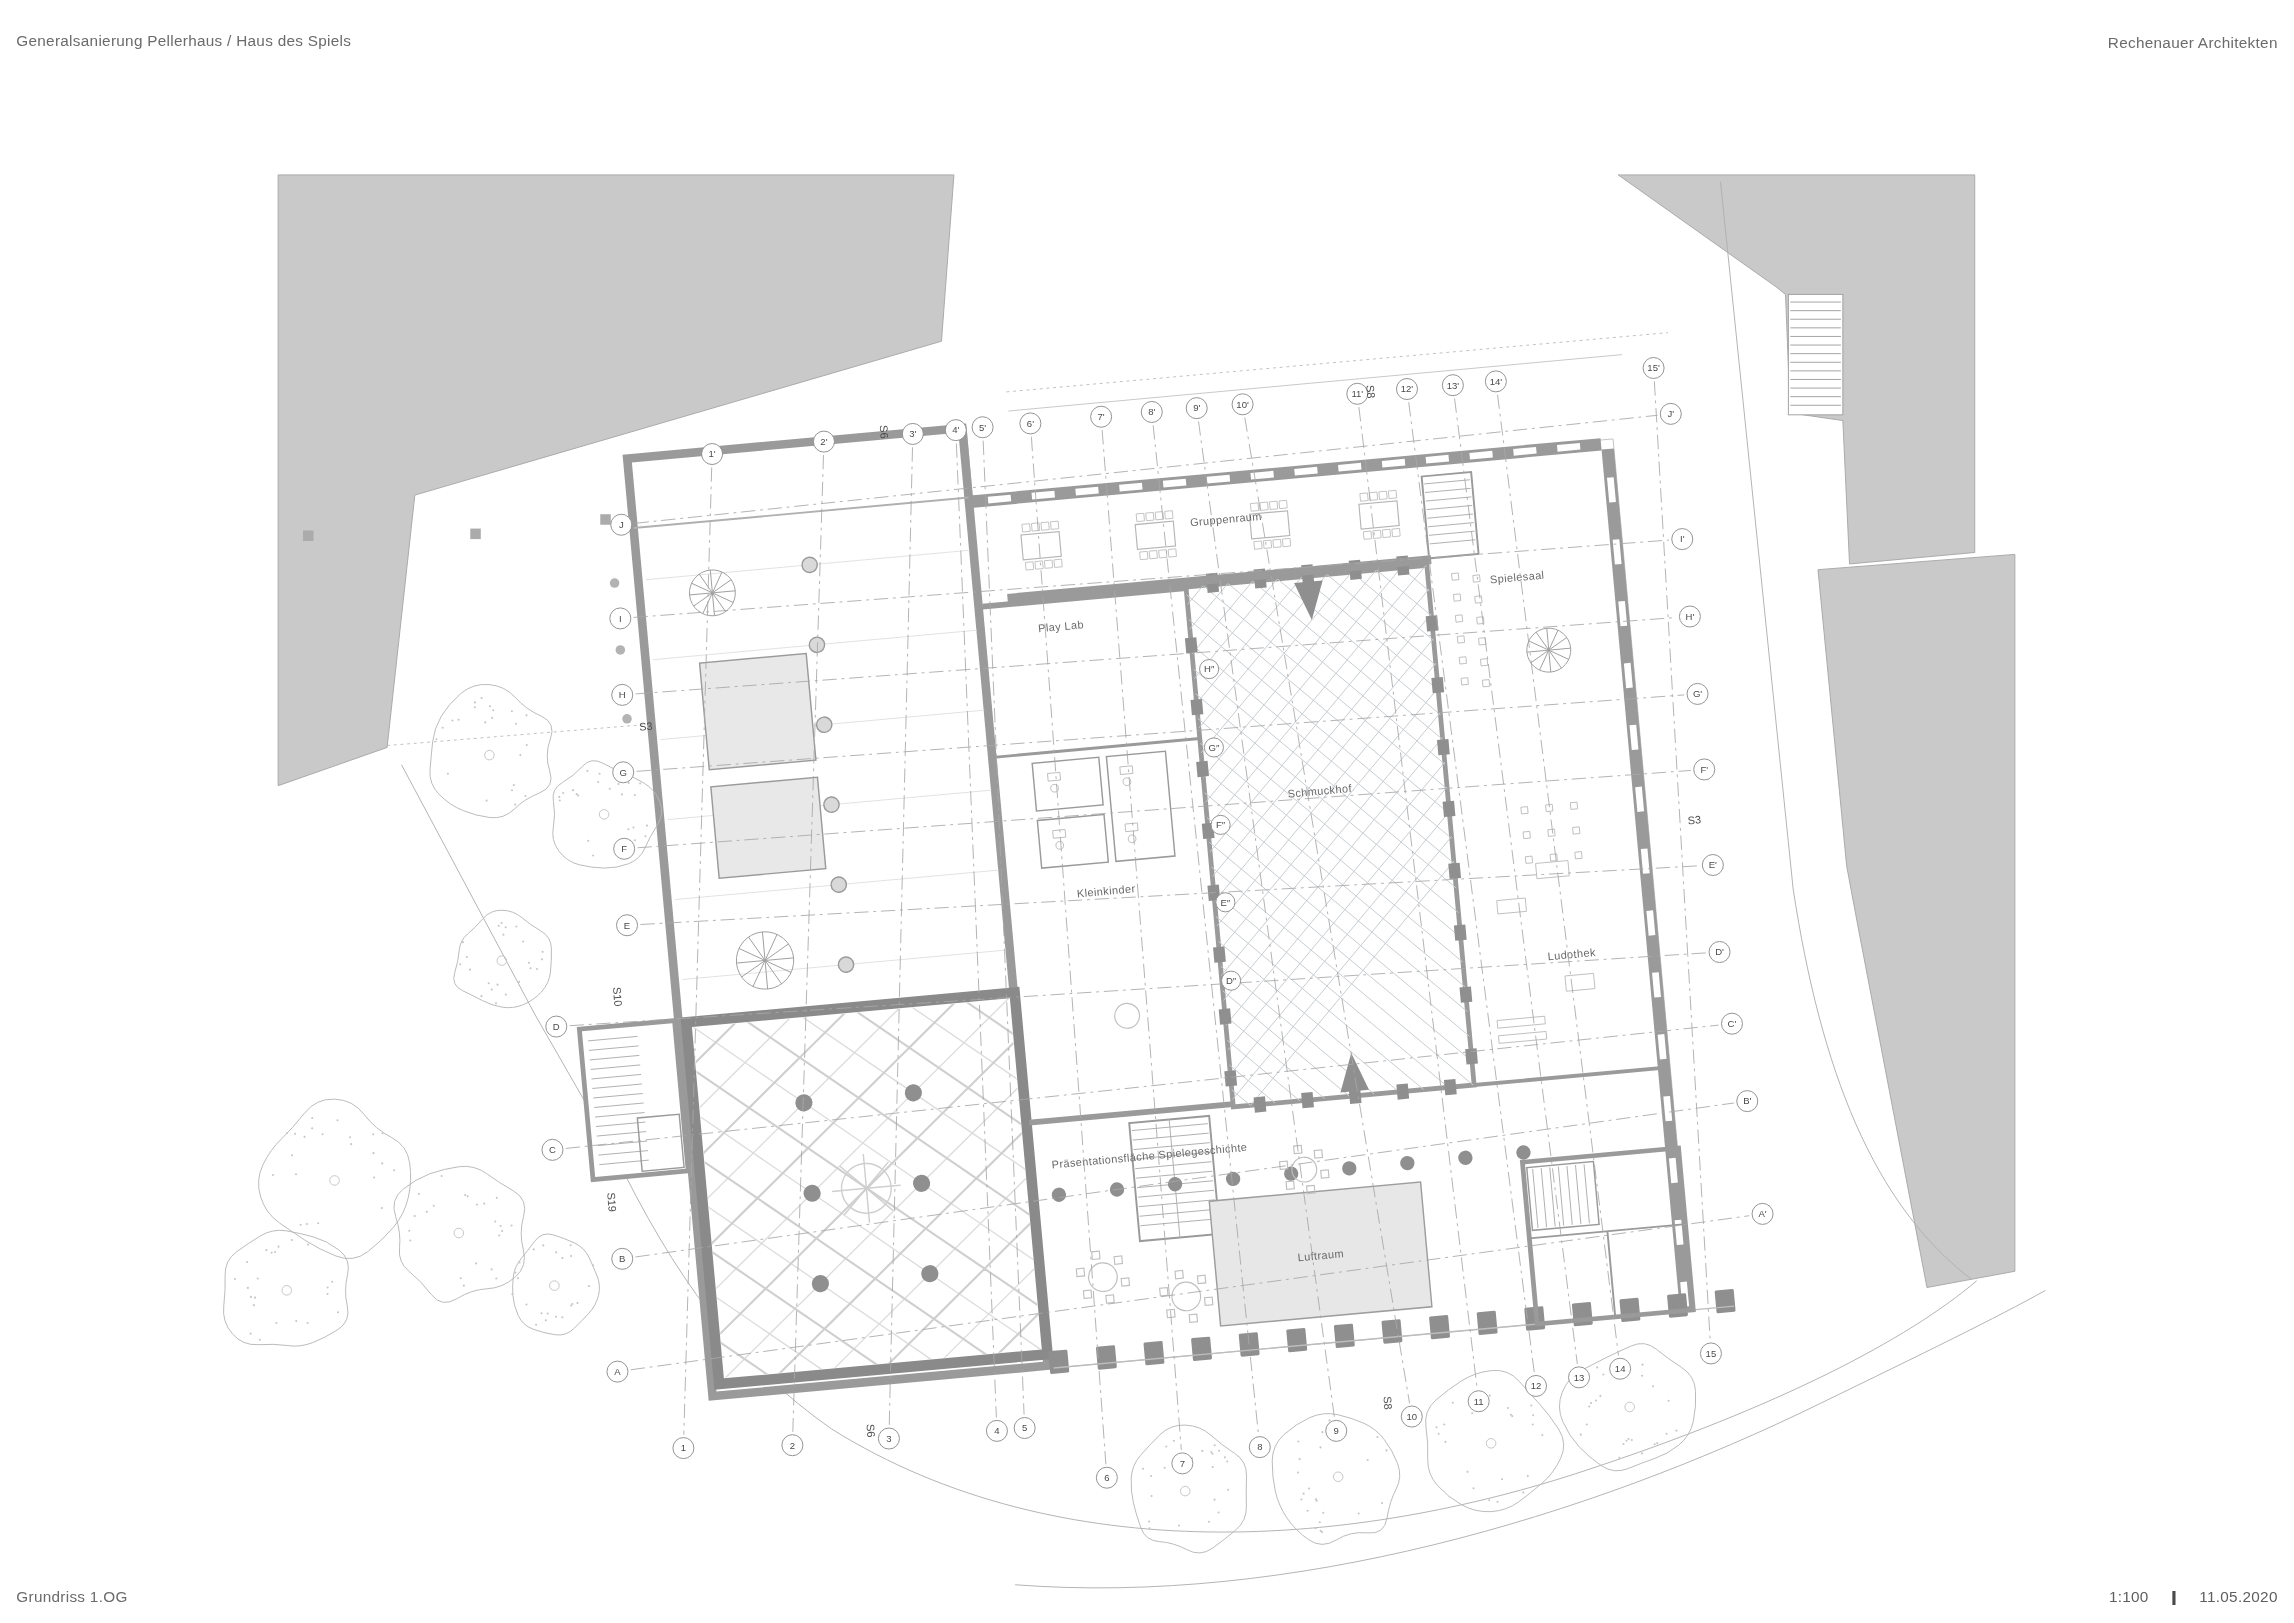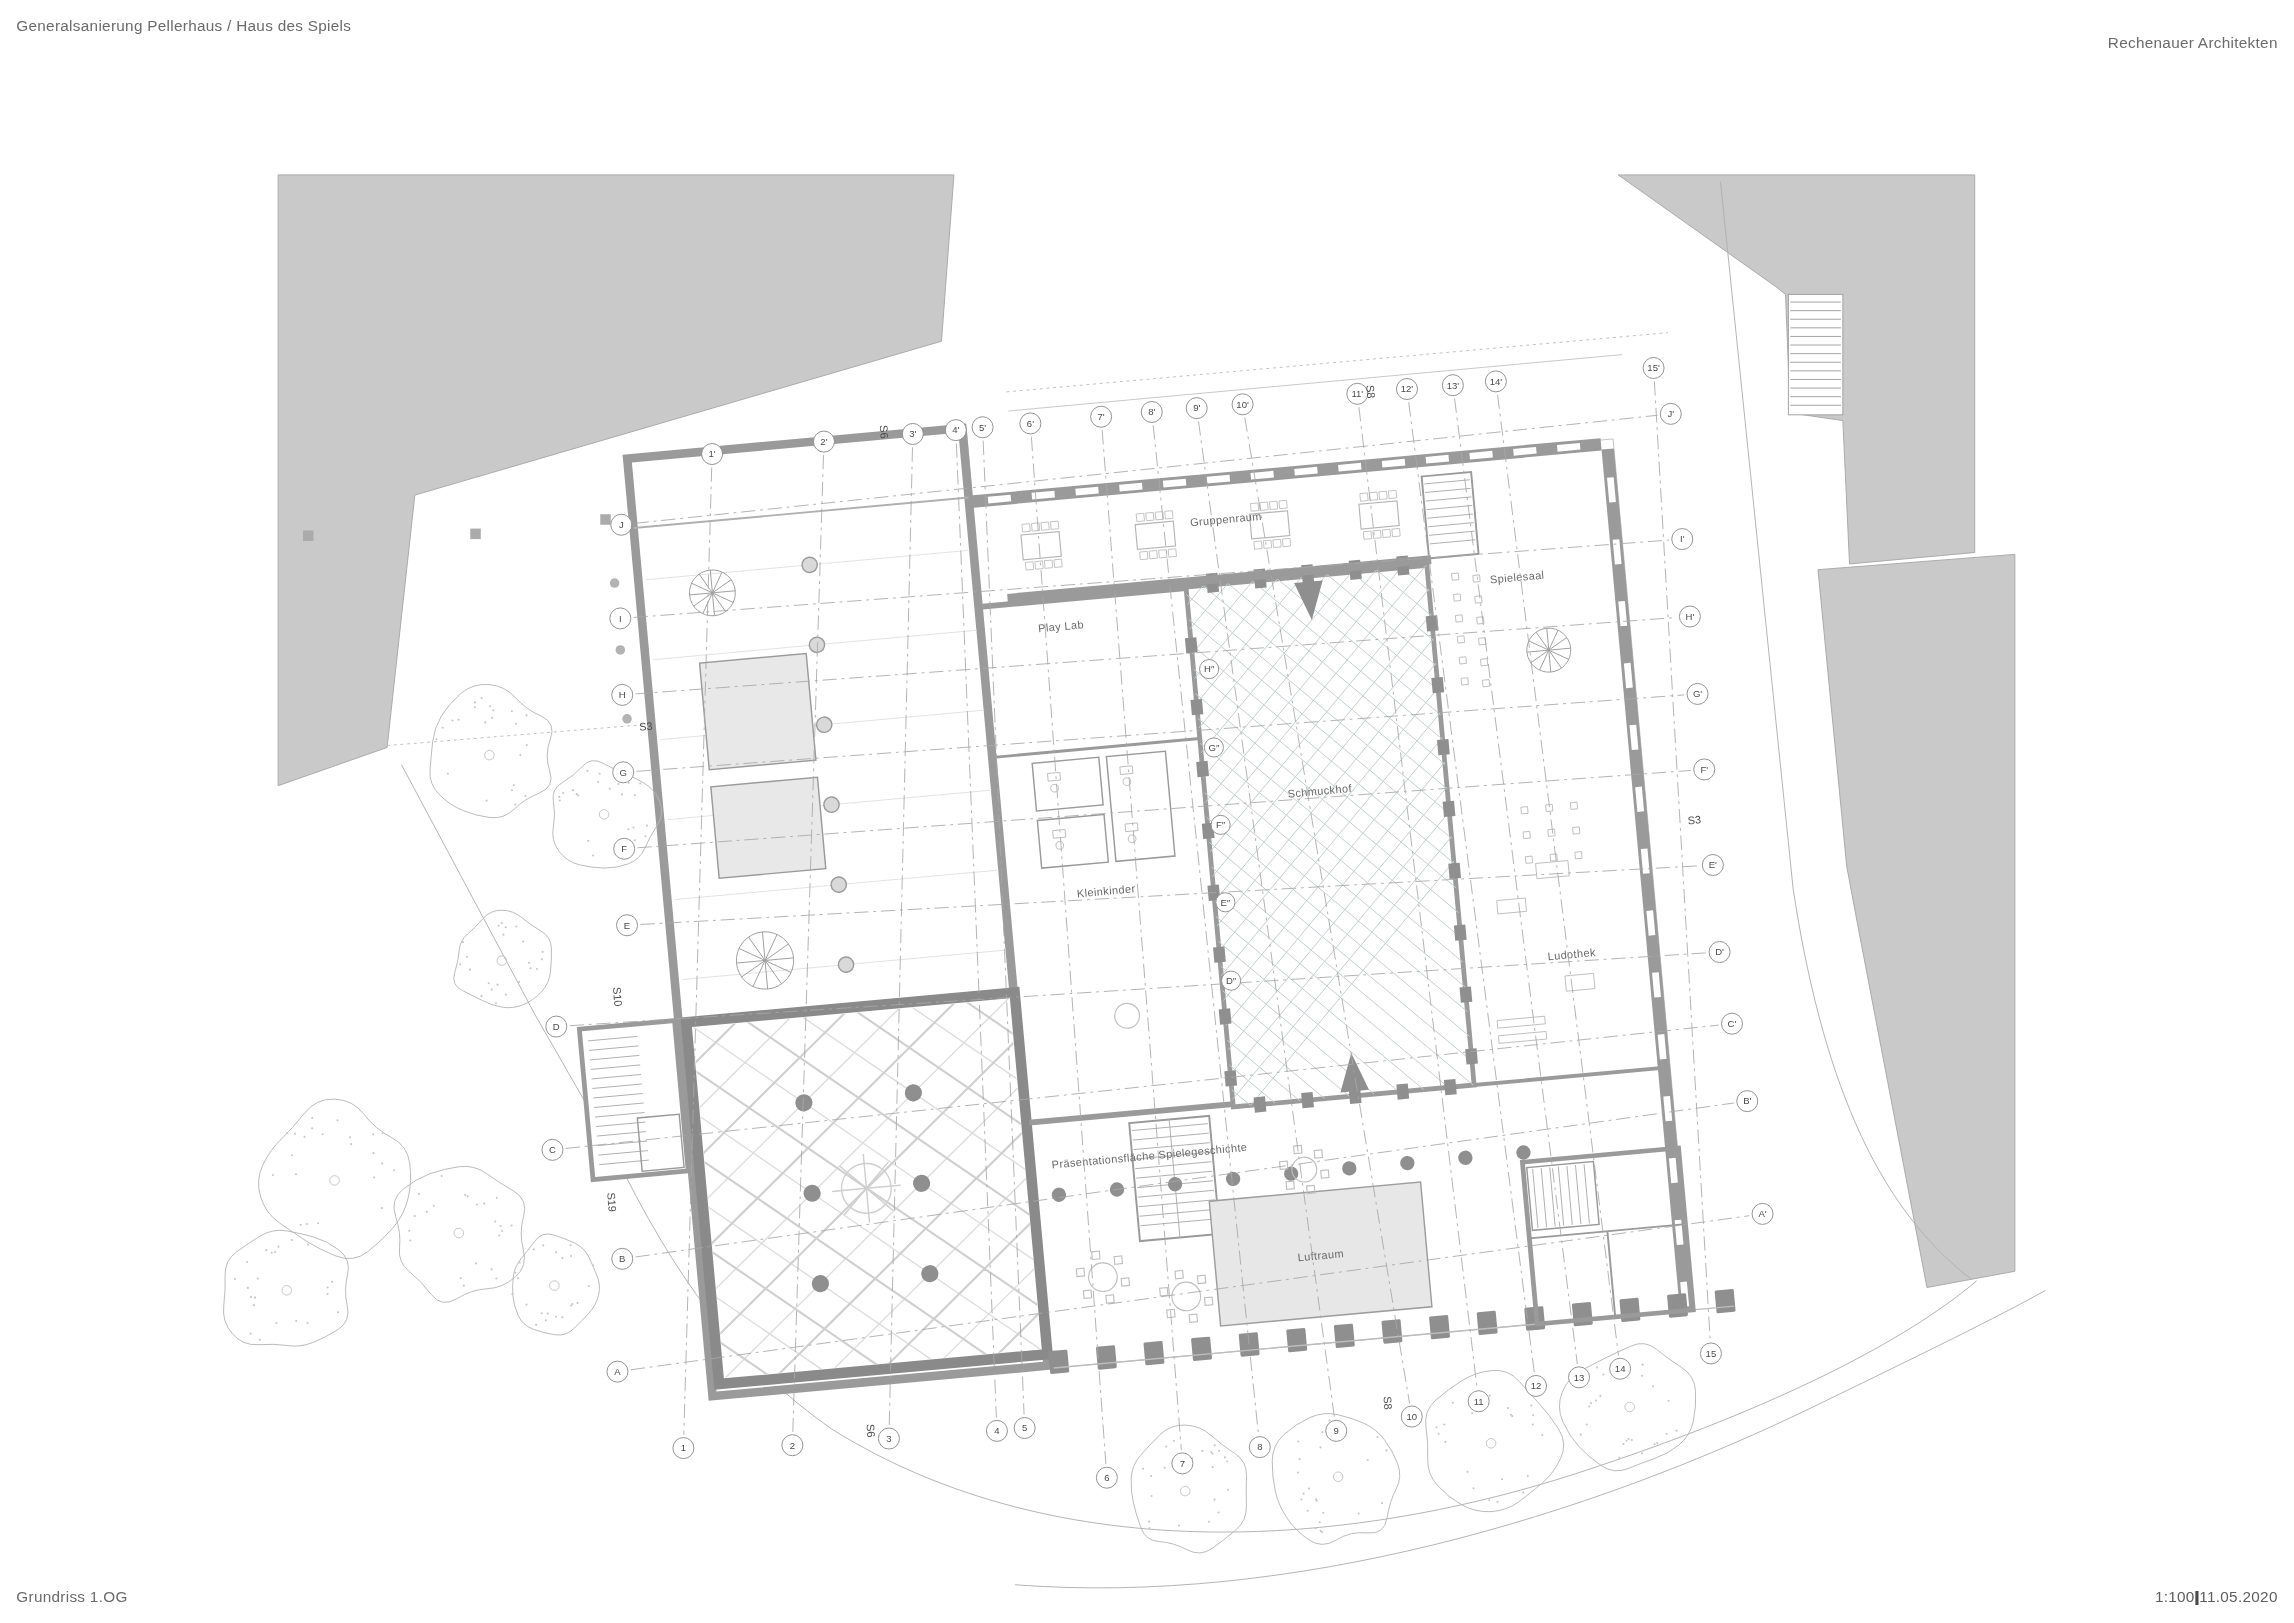--- a/index.html
+++ b/index.html
@@ -1,21 +1,21 @@
 <!DOCTYPE html>
 <html><head>
 <meta charset="utf-8">
 <style>
   html,body{margin:0;padding:0;background:#ffffff;}
   body{width:2294px;height:1623px;position:relative;font-family:"Liberation Sans",sans-serif;overflow:hidden;}
   .hdr{position:absolute;z-index:5;color:#6b6b6b;font-size:15.3px;letter-spacing:0.3px;}
-  #title{left:16.3px;top:17px;}
+  #title{left:16.3px;top:32px;}
   #firm{right:16.3px;top:34px;}
   #dwg{left:16.3px;bottom:17px;margin-top:16px;}
-  #scaleblock{right:16.3px;bottom:17px;display:flex;gap:0;align-items:center;color:#5e5e5e;}
+  #scaleblock{right:16.3px;bottom:17px;display:flex;gap:23px;align-items:center;color:#5e5e5e;}
   #scaleblock .sep{font-weight:700;color:#4a4a4a;transform:scaleX(1.6);}
   #plansvg{position:absolute;left:0;top:0;z-index:1;}
   text{font-family:"Liberation Sans",sans-serif;}
   .roomlabel{fill:#6a6a6a;font-size:11.5px;letter-spacing:.4px;}
   .seclabel{fill:#4e4e4e;font-size:11.5px;}
 </style>
 </head>
 <body>
 
 <div class="hdr" id="title">Generalsanierung Pellerhaus / Haus des Spiels</div>

